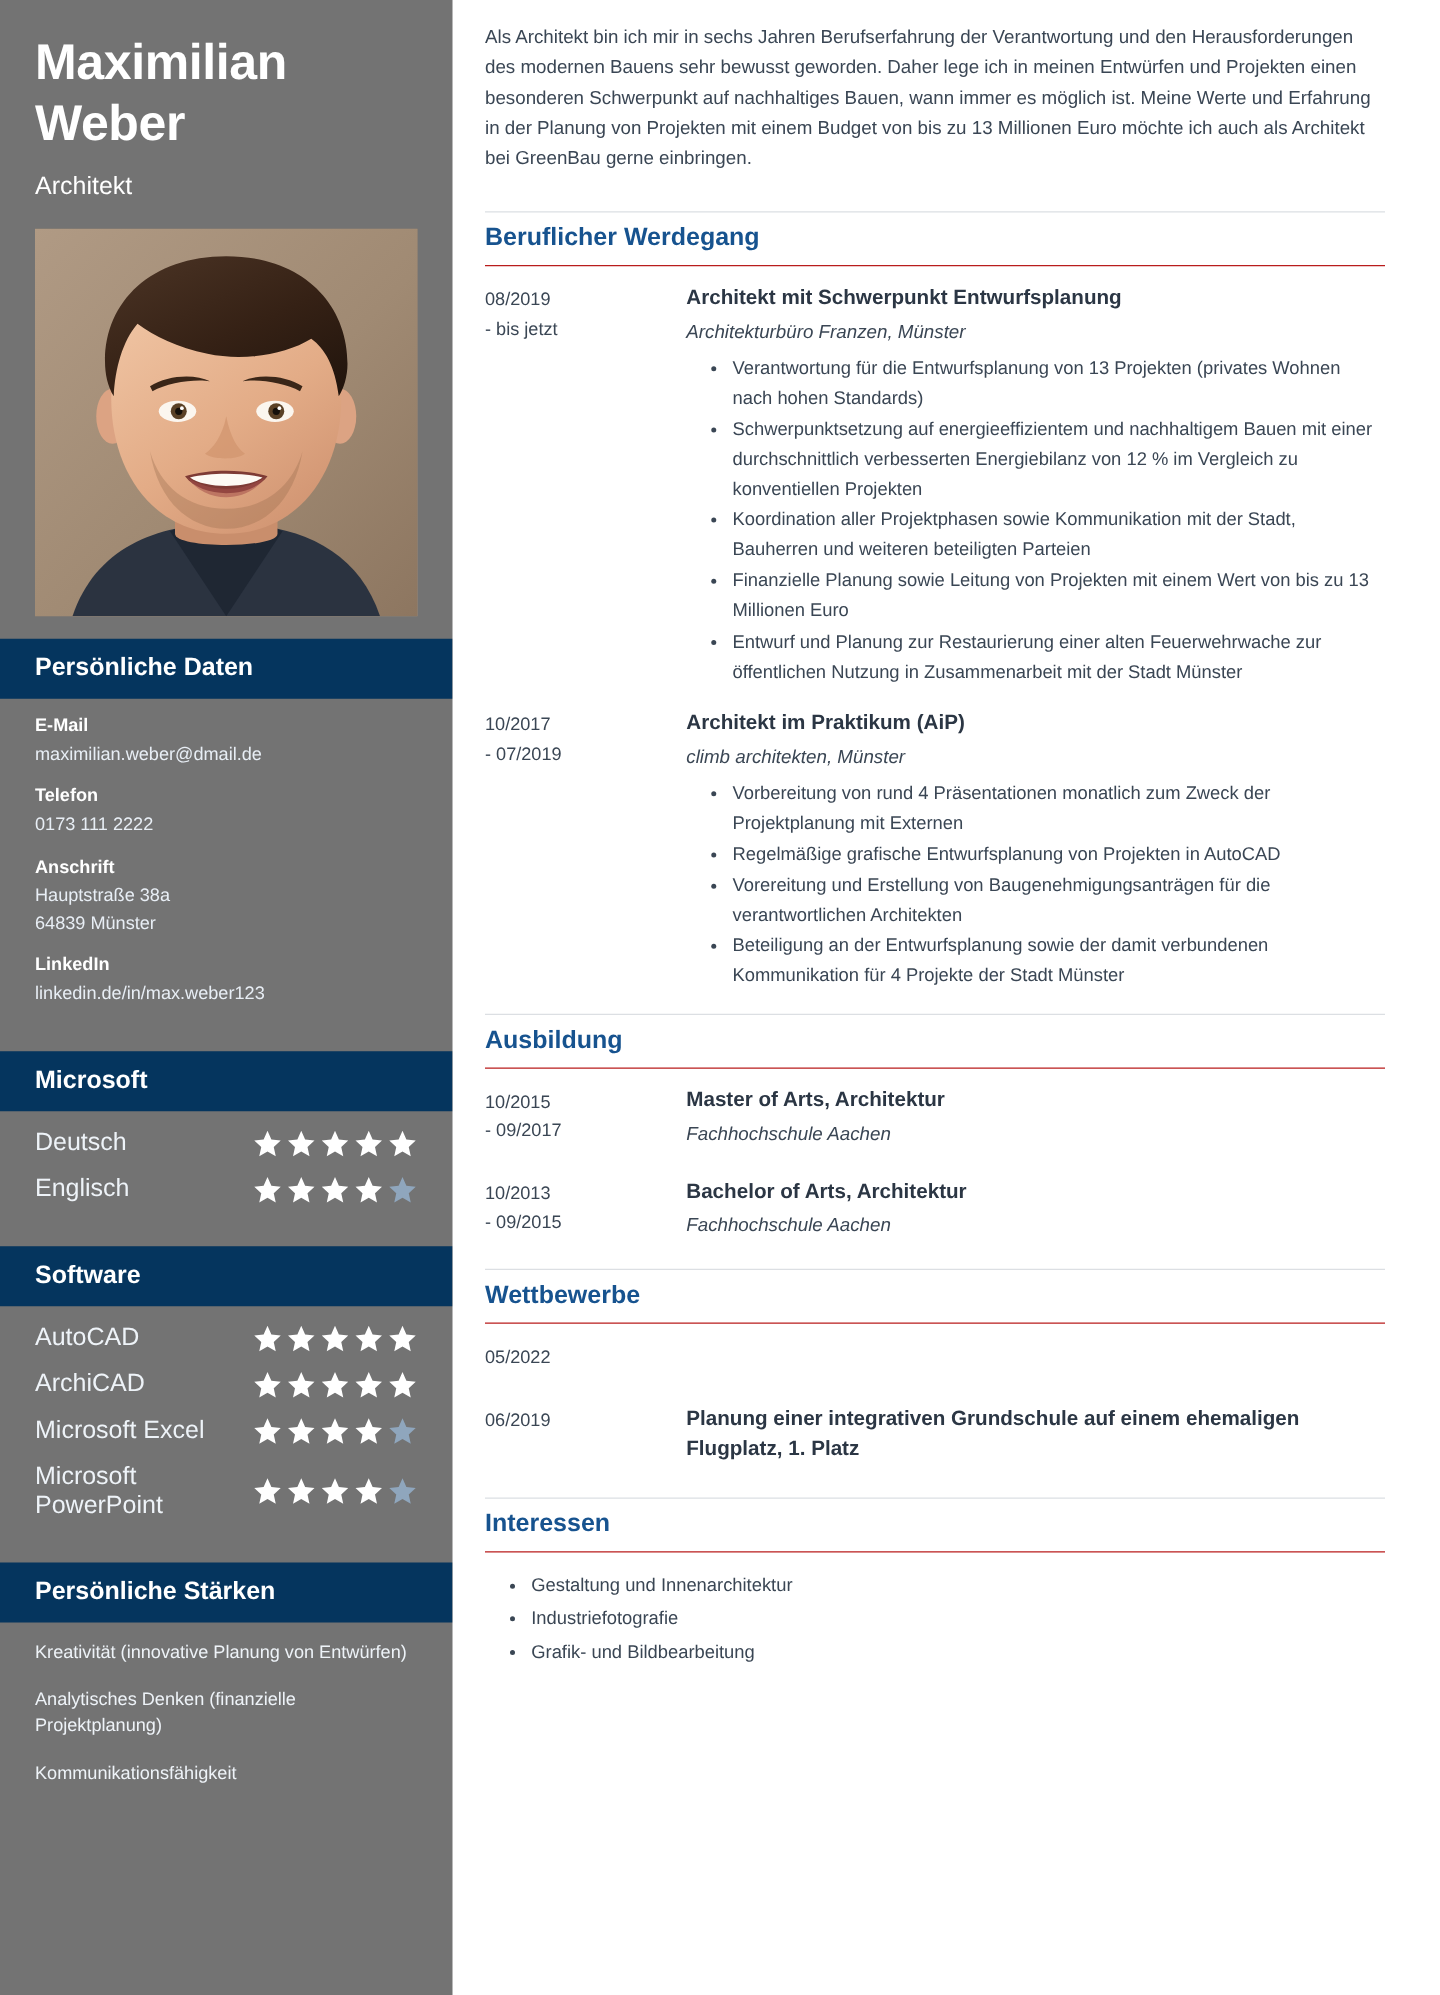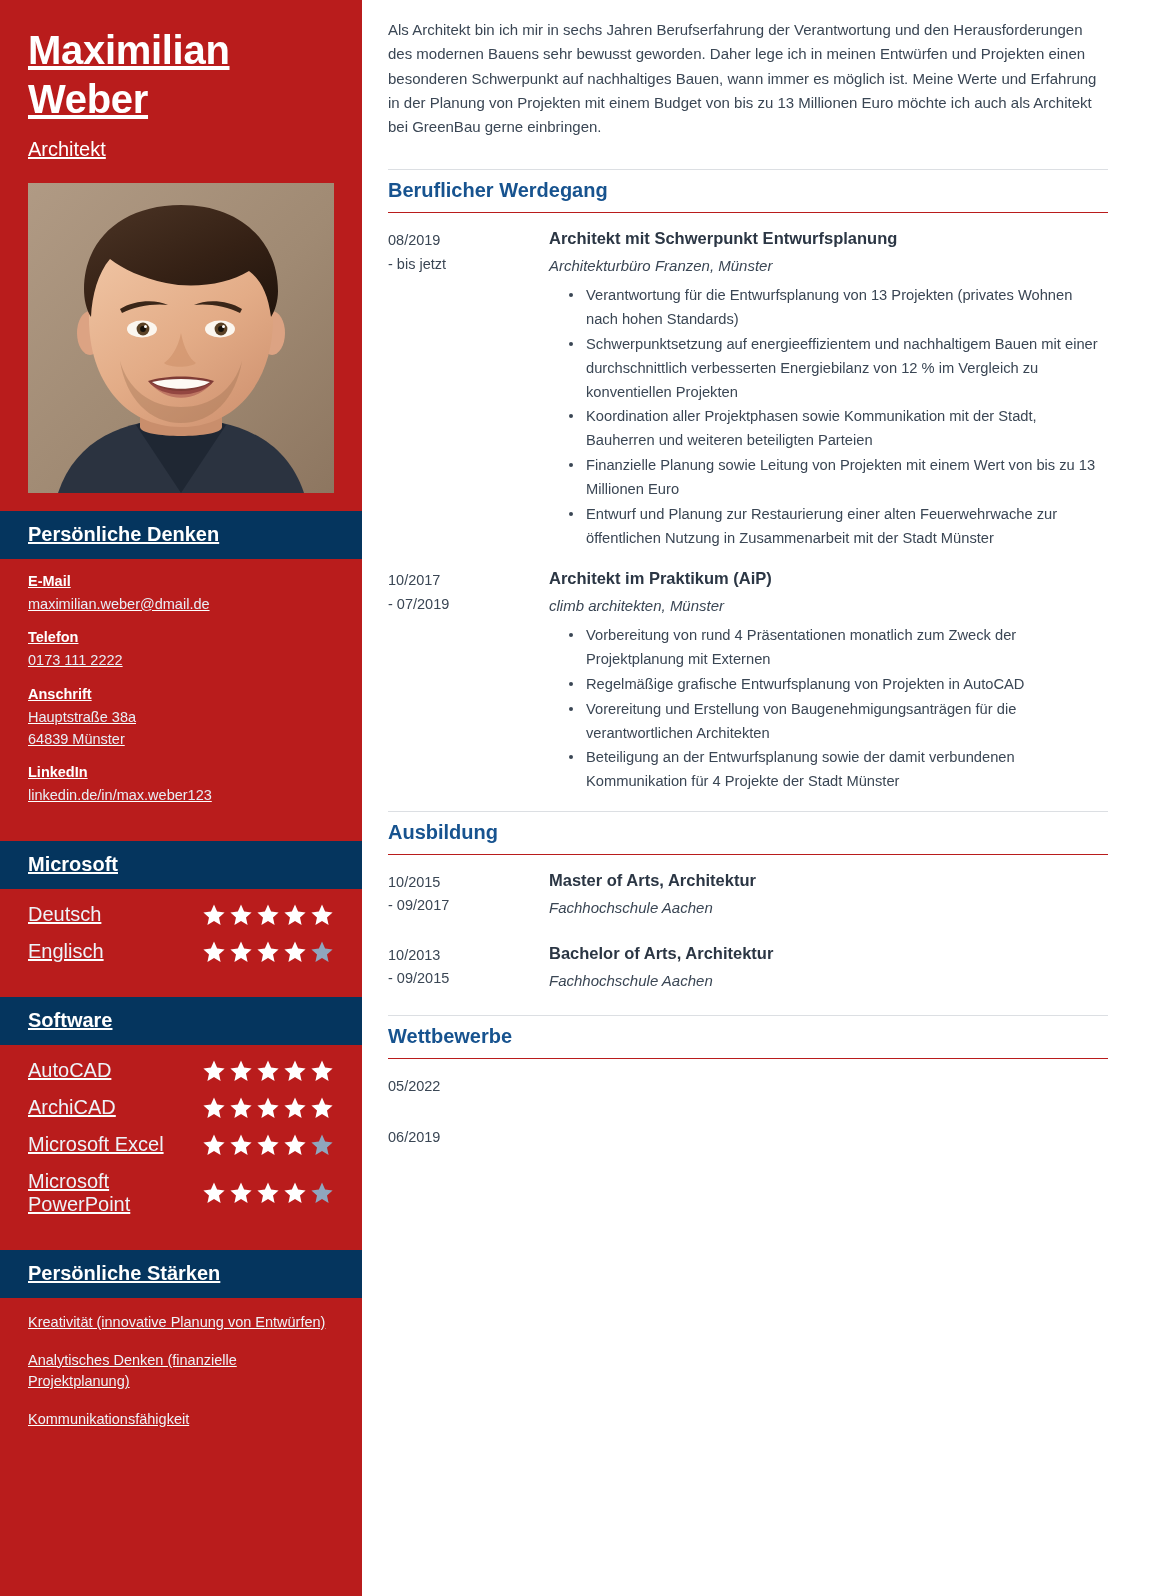--- a/index.html
+++ b/index.html
@@ -17,25 +17,24 @@
     height: 1596px;
     background: #ffffff;
     overflow: hidden;
     display: flex;
   }
 
   
   .sidebar {
     width: 362px;
     min-width: 362px;
-    background: #b91c1c;
+    background: #737373;
     color: #ffffff;
     position: relative;
     overflow: hidden;
-    text-decoration: underline;
   }
 
   .name-block {
     padding: 26px 28px 0 28px;
   }
   .name-line {
     font-size: 40px;
     font-weight: bold;
     line-height: 1.22;
     letter-spacing: -0.3px;
@@ -274,21 +273,21 @@
 
           <path d="M92 178 C98 216 122 240 153 240 C184 240 208 216 214 178 C206 206 184 224 153 224 C122 224 100 206 92 178 Z" fill="#9d7152" opacity="0.38"></path>
 
           <path d="M120 198 C138 192 168 192 186 198 C172 216 134 216 120 198 Z" fill="#7e3b35"></path>
           <path d="M124 199 C140 195 166 195 182 199 C170 208 136 208 124 199 Z" fill="#fdfaf4"></path>
           <path d="M122 199 C140 211 166 211 184 199 C170 220 136 220 122 199 Z" fill="#a4504a" opacity="0.55"></path>
         </g>
       </svg>
     </div>
 
-    <div class="side-section-header">Persönliche Denken</div>
+    <div class="side-section-header">Persönliche Daten</div>
     <div class="side-body">
       <div class="contact-item">
         <div class="contact-label">E-Mail</div>
         <div class="contact-value">maximilian.weber@dmail.de</div>
       </div>
       <div class="contact-item">
         <div class="contact-label">Telefon</div>
         <div class="contact-value">0173 111 2222</div>
       </div>
       <div class="contact-item">
@@ -501,19 +500,30 @@
     </section>
 
     <section class="section">
       <h2 class="section-title">Wettbewerbe</h2>
       <div>
           <div class="entry award">
             <div class="entry-date" style="white-space:pre-line">05/2022</div>
           </div>
           <div class="entry award">
             <div class="entry-date" style="white-space:pre-line">06/2019</div>
+            <div class="entry-body">
+              <div class="entry-role">Planung einer integrativen Grundschule auf einem ehemaligen Flugplatz, 1. Platz</div>
+            </div>
           </div>
         </div>
     </section>
 
+    <section class="section">
+      <h2 class="section-title">Interessen</h2>
+      <ul class="interest-list">
+          <li>Gestaltung und Innenarchitektur</li>
+          <li>Industriefotografie</li>
+          <li>Grafik- und Bildbearbeitung</li>
+        </ul>
+    </section>
 
   </main>
 </div>
 
 </body></html>

